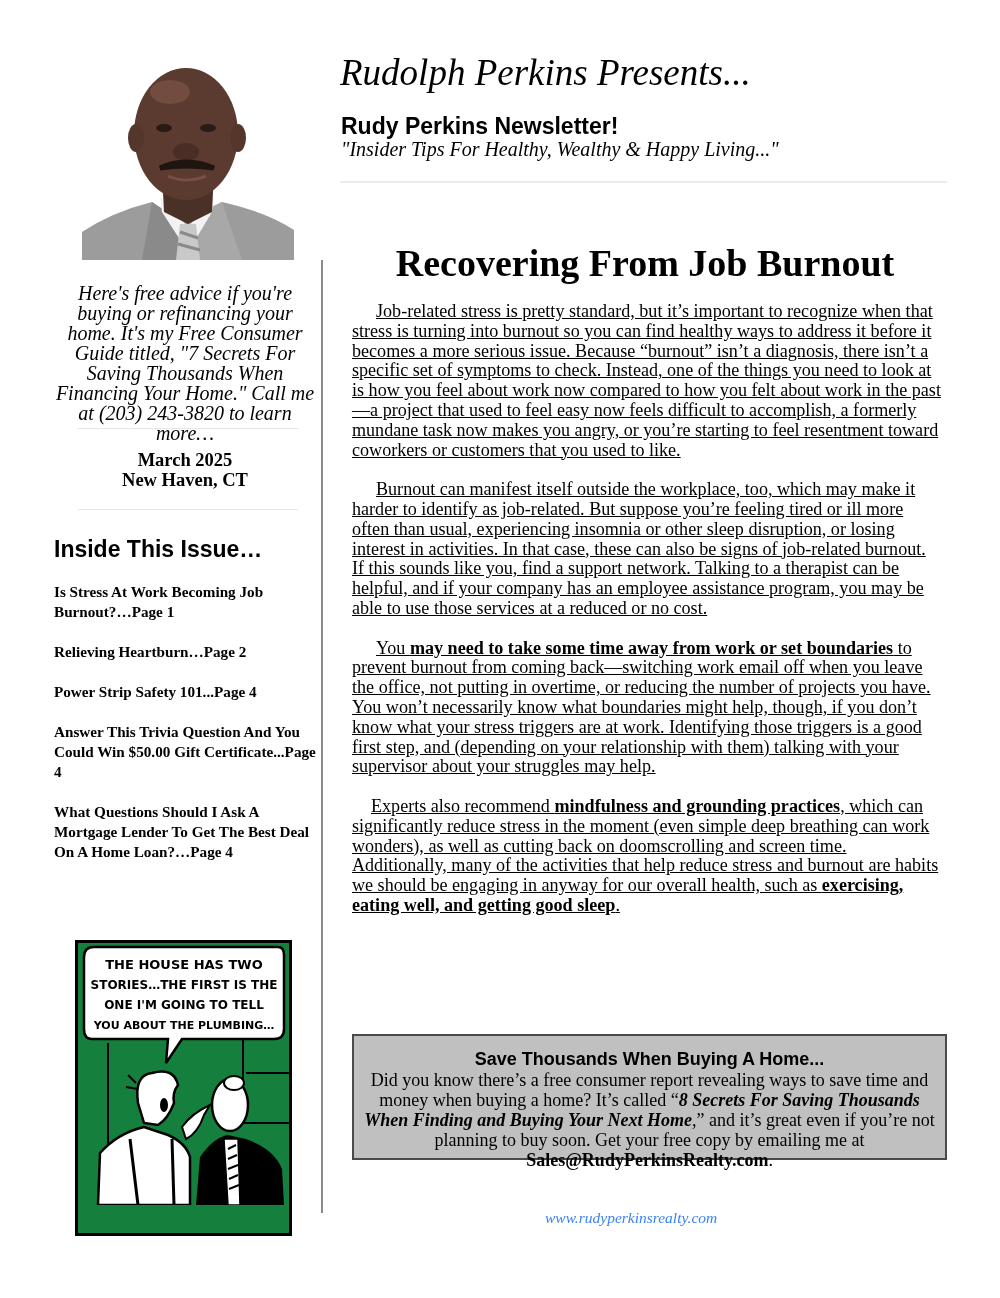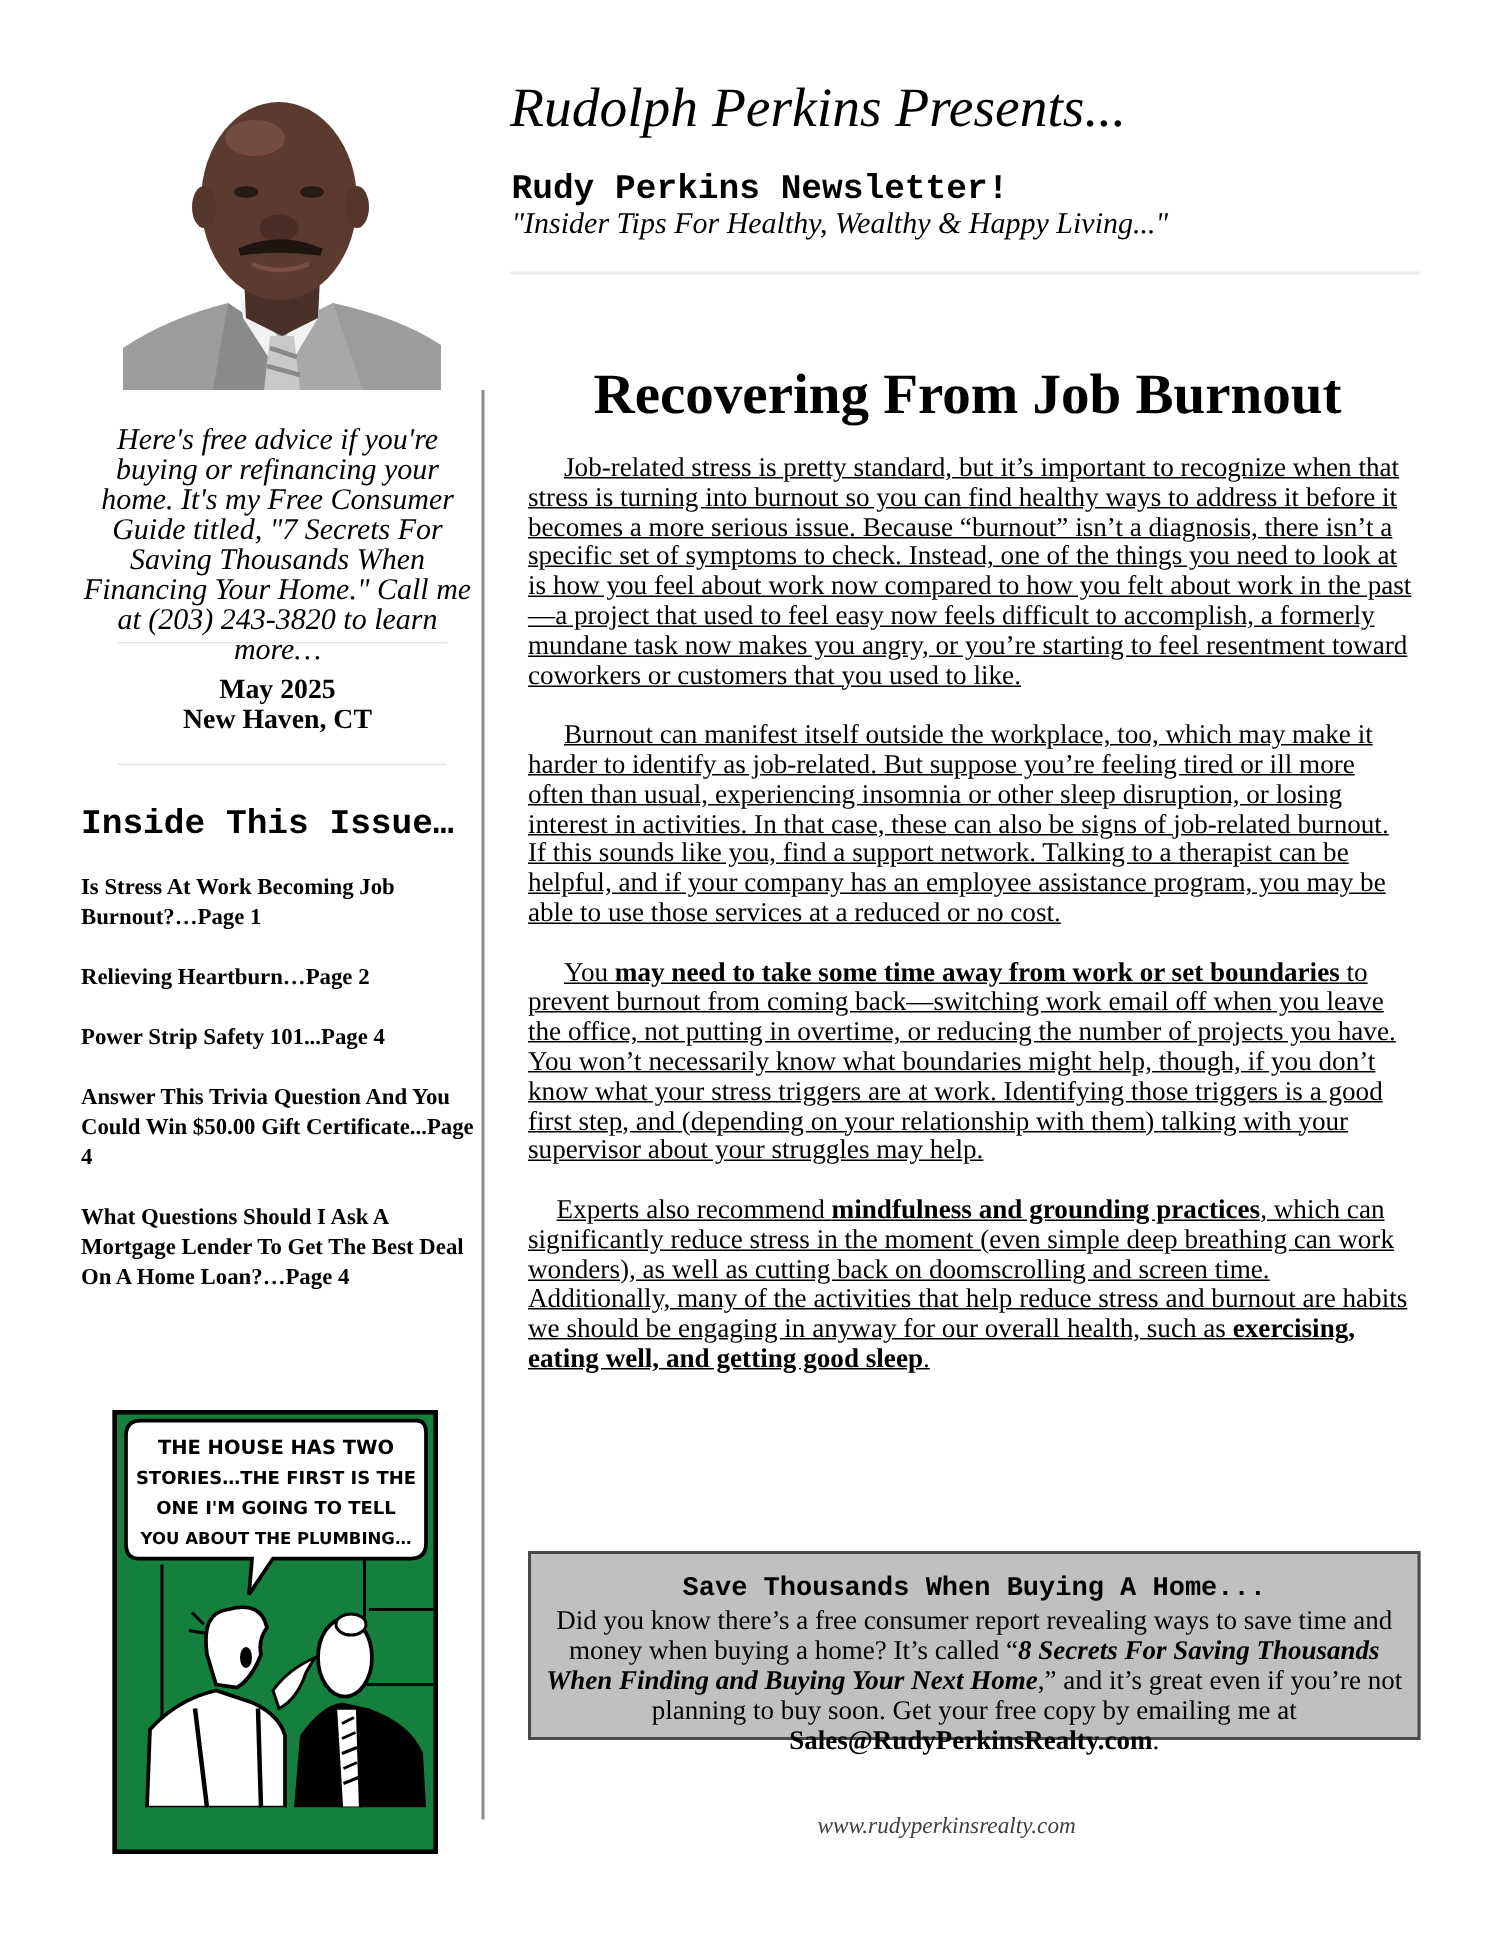--- a/index.html
+++ b/index.html
@@ -1,18 +1,18 @@
 <!DOCTYPE html>
 <html><head>
 <meta charset="utf-8">
 <style>
   html, body { margin: 0; padding: 0; background: #ffffff; }
   body { width: 1000px; height: 1298px; position: relative; overflow: hidden; color: #000; }
   .serif { font-family: "Liberation Serif", "DejaVu Serif", serif; }
-  .sans { font-family: Liberation Mono, monospace; }
+  .sans { font-family: Liberation Sans, sans-serif; }
 
   
   #presents { position: absolute; left: 340px; top: 50px; font-size: 37px; font-style: italic; line-height: 46px; white-space: nowrap; }
   #nl-title { position: absolute; left: 341px; top: 112px; font-size: 23px; font-weight: bold; line-height: 28px; white-space: nowrap; }
   #nl-tagline { position: absolute; left: 341px; top: 137px; font-size: 20px; font-style: italic; line-height: 24px; white-space: nowrap; }
   #header-rule { position: absolute; left: 340px; top: 181px; width: 607px; height: 2px; background: #ececec; }
 
   
   #photo { position: absolute; left: 82px; top: 52px; width: 212px; height: 208px; overflow: hidden; }
 
@@ -34,21 +34,21 @@
   #article-title { position: absolute; left: 345px; top: 240px; width: 600px; text-align: center; font-size: 38px; font-weight: bold; line-height: 46px; white-space: nowrap; }
   #article { position: absolute; left: 352px; top: 302px; width: 590px; font-size: 18.1px; line-height: 19.8px; }
   #article p { margin: 0 0 19.8px 0; text-indent: 24px; text-decoration: underline; }
   #article p.p4 { text-indent: 19px; }
 
   
   #promo { position: absolute; left: 352px; top: 1034px; width: 595px; height: 126px; background: #c0c0c0; border: 2px solid #4a4a4a; border-top-width: 2px; box-sizing: border-box; text-align: center; padding-top: 12px; }
   #promo-title { font-size: 18px; font-weight: bold; line-height: 22px; }
   #promo-body { font-size: 18px; line-height: 20px; padding: 0 10px; }
 
-  #website { position: absolute; left: 545px; top: 1209px; font-size: 15.5px; font-style: italic; color: #404040; white-space: nowrap; }
+  #website { position: absolute; left: 545px; top: 1209px; font-size: 15.5px; font-style: italic; color: #3b82f6; white-space: nowrap; }
 </style>
 </head>
 <body>
 
 <div id="presents" class="serif">Rudolph Perkins Presents...</div>
 <div id="nl-title" class="sans">Rudy Perkins Newsletter!</div>
 <div id="nl-tagline" class="serif">"Insider Tips For Healthy, Wealthy &amp; Happy Living..."</div>
 <div id="header-rule"></div>
 
 <div id="photo">
@@ -77,21 +77,21 @@
 
     <path d="M78 116 Q104 104 132 116 Q104 112 78 116 Z" fill="#1e1410" stroke="#1e1410" stroke-width="5"></path>
 
     <path d="M86 124 Q104 132 124 124" stroke="#7a4e42" stroke-width="3" fill="none"></path>
   </svg>
 </div>
 
 <div id="advice" class="serif">Here's free advice if you're buying or refinancing your home.  It's my Free Consumer Guide titled, "7 Secrets For Saving Thousands When Financing Your Home." Call me at  (203) 243-3820 to learn more…</div>
 <div class="side-rule" style="top:428px;"></div>
 <div id="date-block" class="serif">
-  <div>May 2025</div>
+  <div>March 2025</div>
   <div>New Haven, CT</div>
 </div>
 <div class="side-rule" style="top:509px;"></div>
 <div id="inside-title" class="sans">Inside This Issue…</div>
 <ul id="toc" class="serif">
   <li>Is Stress At Work Becoming Job Burnout?…Page 1</li>
   <li>Relieving Heartburn…Page 2</li>
   <li>Power Strip Safety 101...Page 4</li>
   <li>Answer This Trivia Question And You Could Win $50.00 Gift Certificate...Page 4</li>
   <li>What Questions Should I Ask A Mortgage Lender To Get The Best Deal On A Home Loan?…Page 4</li>

